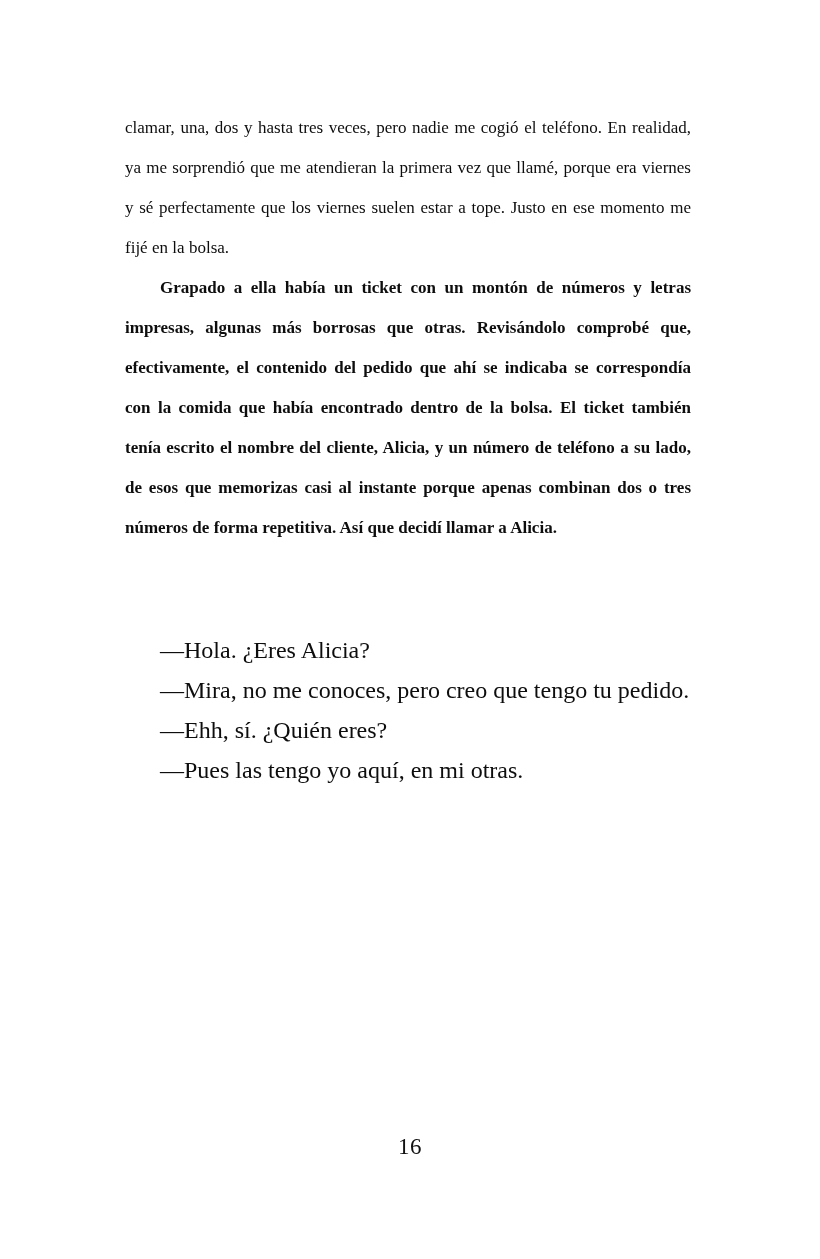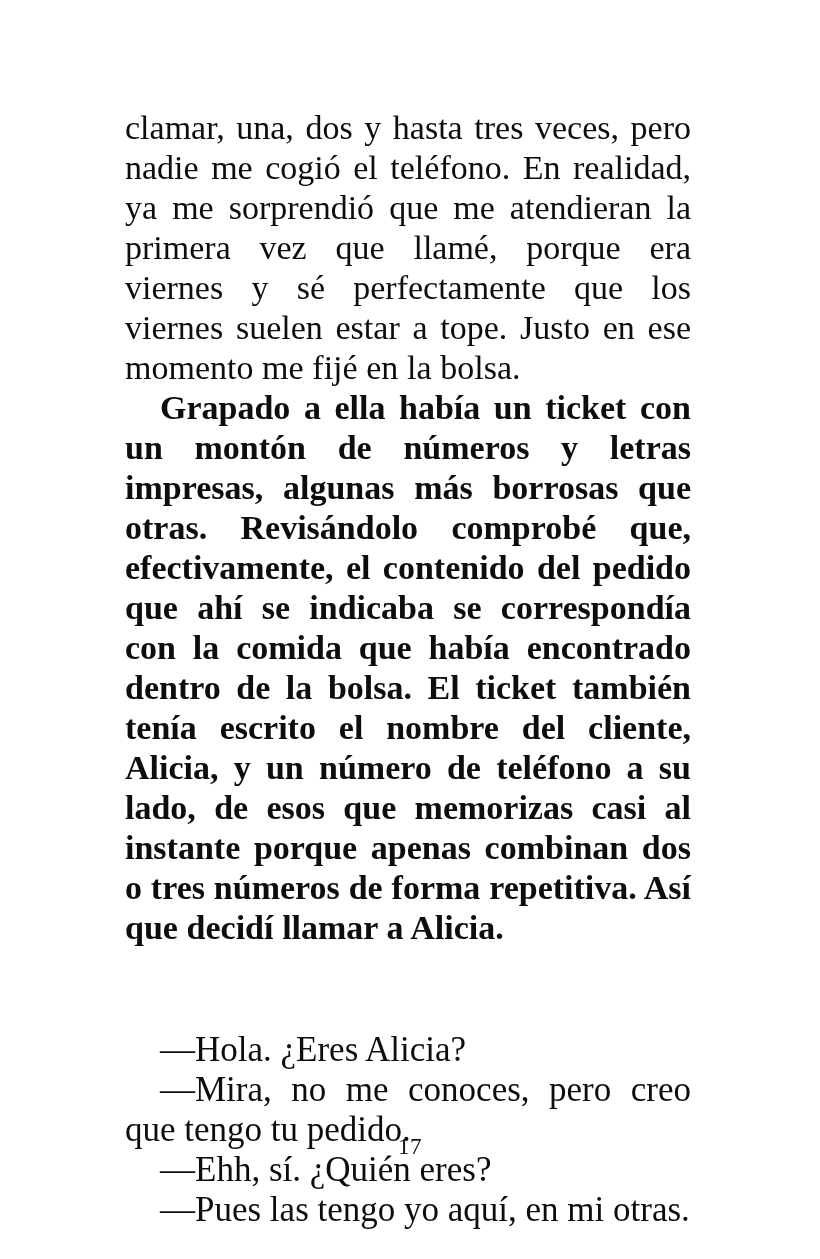--- a/index.html
+++ b/index.html
@@ -28,21 +28,21 @@
 
   .text-block {
     position: absolute;
     left: 125px;
     top: 108px;
     width: 566px;
   }
 
   p.para {
     margin: 0;
-    font-size: 34px;
+    font-size: 17px;
     line-height: 40px;
     text-align: justify;
     text-justify: inter-word;
     text-indent: 0;
     hyphens: manual;
     word-spacing: 0.005em;
   }
 
   p.para.indent {
     text-indent: 35px;
@@ -52,21 +52,21 @@
   .gap {
     height: 82px;
   }
 
   .dialogue {
     margin: 0;
   }
 
   p.line {
     margin: 0;
-    font-size: 35px;
+    font-size: 24px;
     line-height: 40px;
     text-align: justify;
     text-justify: inter-word;
     text-indent: 35px;
   }
 
   .pagenum {
     position: absolute;
     left: 0;
     top: 1133px;
@@ -94,15 +94,15 @@
 
     <div class="dialogue">
       <p class="line">—Hola. ¿Eres Alicia?</p>
       <p class="line">—Mira, no me conoces, pero creo que tengo tu pedido.</p>
       <p class="line">—Ehh, sí. ¿Quién eres?</p>
       <p class="line">—Pues las tengo yo aquí, en mi otras.</p>
     </div>
 
   </div>
 
-  <div class="pagenum">17</div>
+  <div class="pagenum">16</div>
 
 </div>
 
 </body></html>

